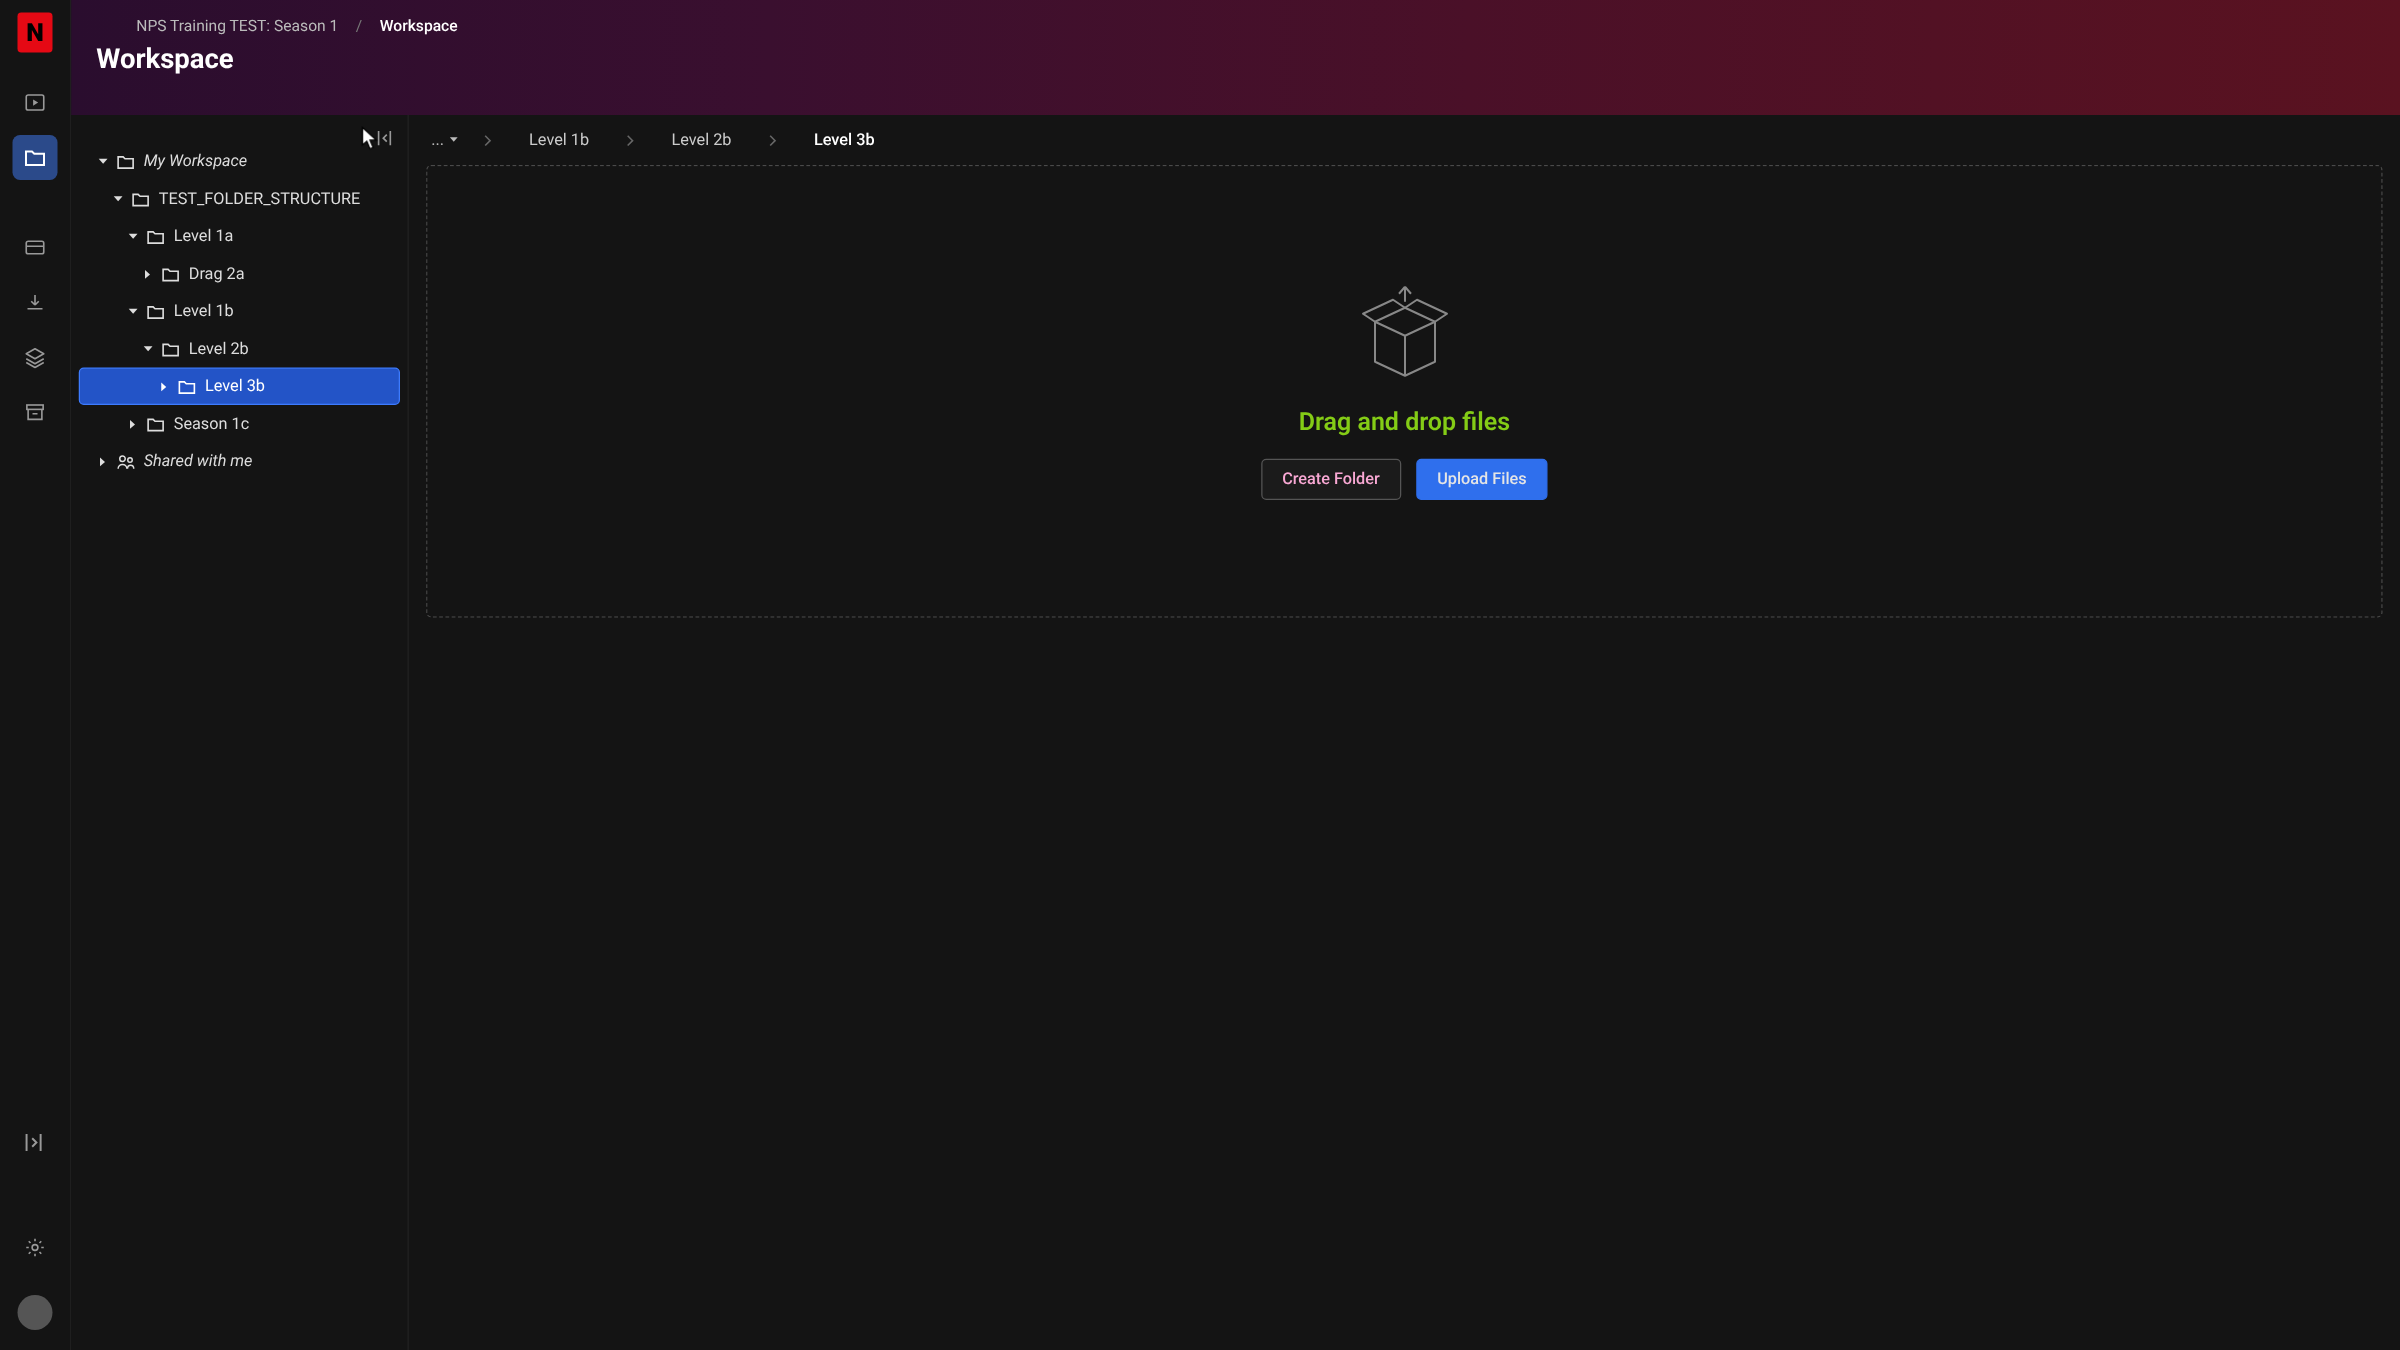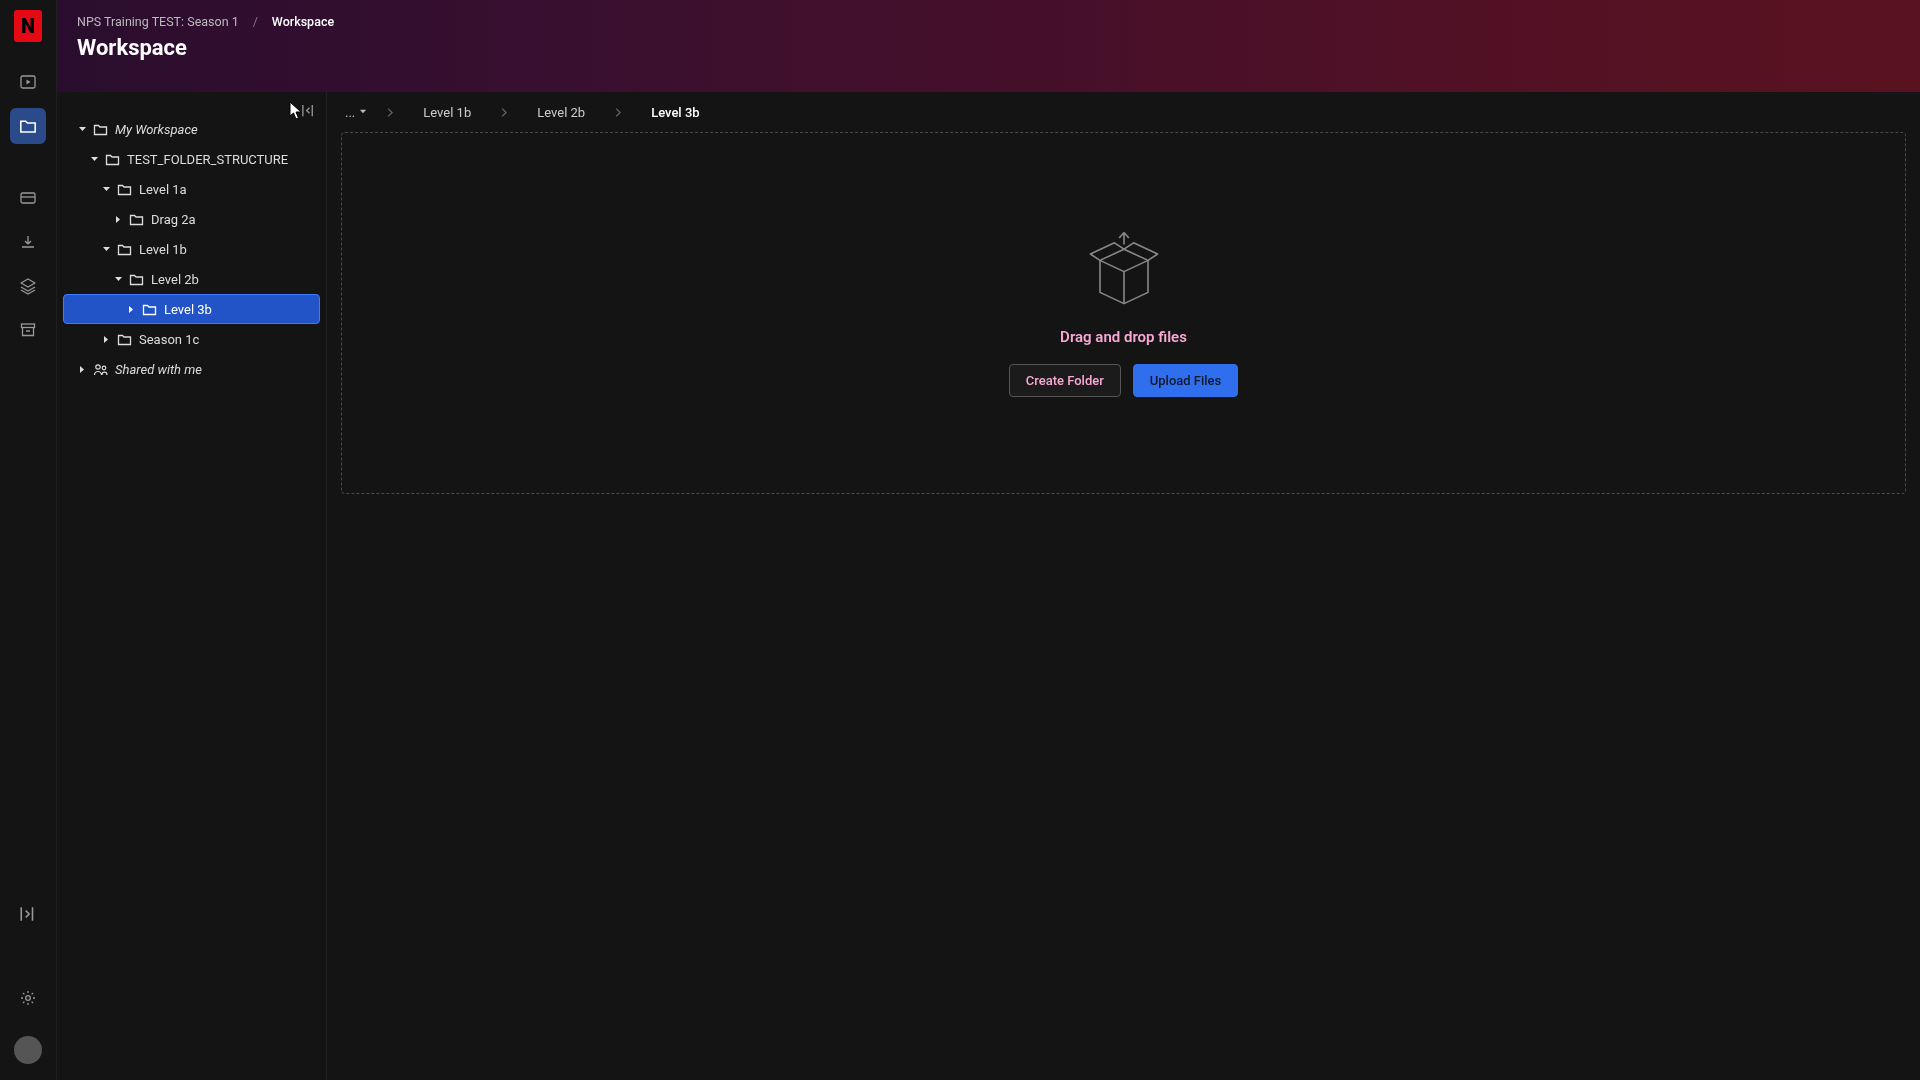--- a/index.html
+++ b/index.html
@@ -14,21 +14,21 @@
 .rail-item.active { background:#2b4a8a; color:#fff; }
 .rail-item svg { width:18px; height:18px; }
 .rail-spacer { flex:1; }
 .rail-avatar { width:28px; height:28px; border-radius:50%; background:#555; margin:16px 0; }
 
 
 .main { flex:1; display:flex; flex-direction:column; min-width:0; }
 
 
 .header { height:92px; background:linear-gradient(90deg,#2a0d2e 0%,#3a0f2f 30%,#4a1028 60%,#5a1220 100%); padding:14px 20px 10px; }
-.crumb-top { font-size:12.5px; color:#bbb; display:flex; align-items:center; gap:14px; }
+.crumb-top { font-size:12.5px; color:#bbb; display:flex; align-items:center; gap:14px;margin-left:32px; }
 .crumb-top .sep { color:#777; }
 .crumb-top .cur { color:#fff; font-weight:500; }
 .page-title { font-size:22px; font-weight:700; color:#fff; margin-top:6px; }
 .page-sub { font-size:12px; color:#aaa; margin-top:4px; }
 
 
 .body { flex:1; display:flex; min-height:0; }
 
 
 .tree-panel { width:270px; background:#141414; border-right:1px solid rgba(255,255,255,0.06); position:relative; padding-top:14px; }
@@ -46,24 +46,24 @@
 
 
 .content { flex:1; display:flex; flex-direction:column; background:#141414; min-width:0; }
 .crumbbar { height:40px; display:flex; align-items:center; gap:0; padding:0 10px; font-size:13px; color:#bbb; }
 .crumbbar .overflow { display:flex; align-items:center; gap:4px; padding:0 8px; cursor:pointer; }
 .crumbbar .chev { width:30px; display:flex; justify-content:center; color:#666; }
 .crumbbar .bc { padding:0 18px; cursor:pointer; color:#ccc; }
 .crumbbar .bc.cur { color:#fff; font-weight:500; }
 
 .dropzone { margin:0 14px 14px 14px; flex:0 0 auto; height:362px; border:1px dashed #4a4a4a; border-radius:4px; display:flex; flex-direction:column; align-items:center; justify-content:center; gap:18px; }
-.dz-title { font-size:15px; font-weight:600; color:#f9a8d4; }
+.dz-title { font-size:20px; font-weight:600; color:#84cc16; }
 .dz-actions { display:flex; gap:12px; }
 .btn { font-size:13px; padding:8px 16px; border-radius:4px; border:1px solid #555; background:#1b1b1b; color:#f9a8d4; cursor:pointer; font-weight:500; }
-.btn.primary { background:#2f6fed; border-color:#2f6fed; color:#0f172a; }
+.btn.primary { background:#2f6fed; border-color:#2f6fed; color:#e5e5e5; }
 
 .box-icon { width:80px; height:80px; color:#888; }
 
 .cursor { position:fixed; pointer-events:none; }
 </style>
 </head>
 <body>
 
 <svg width="0" height="0" style="position:absolute">
   <defs>

